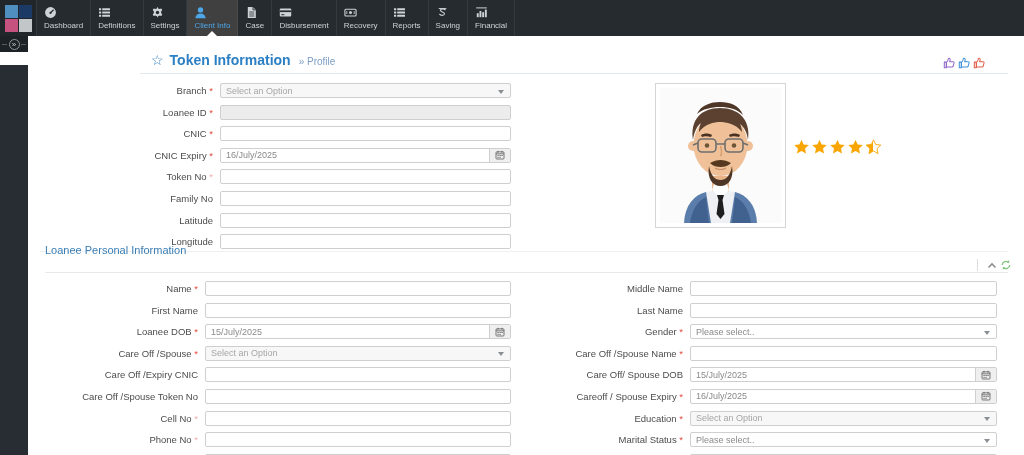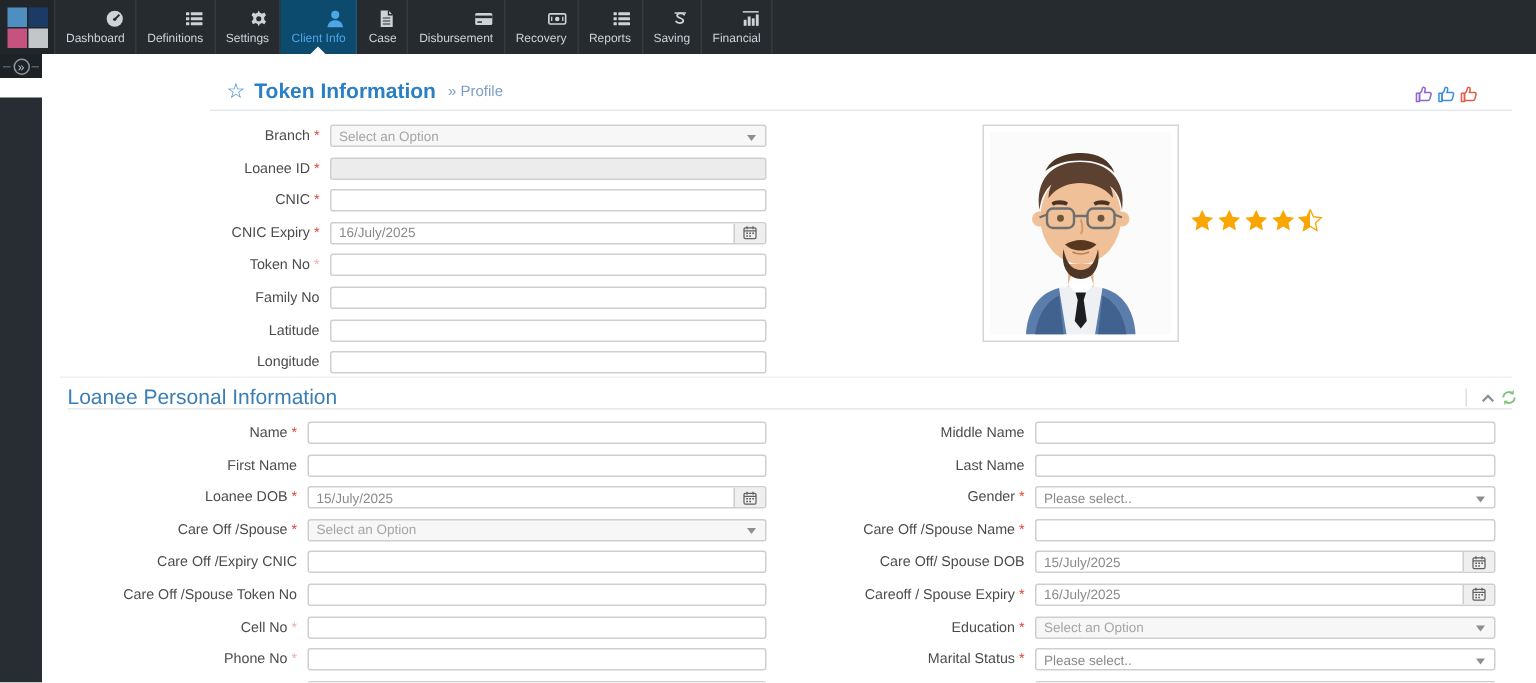--- a/index.html
+++ b/index.html
@@ -5,25 +5,25 @@
   *{box-sizing:border-box;margin:0;padding:0}
   html,body{width:1024px;height:455px;overflow:hidden;background:#fff;
     font-family:"Liberation Sans",sans-serif;position:relative}
 
   
   .topnav{position:absolute;left:0;top:0;width:1024px;height:36px;background:#252b2f;display:flex}
   .logo-box{width:37px;height:36px;background:#20262a;border-right:1px solid rgba(255,255,255,.09);
     display:flex;align-items:center;justify-content:center;flex:0 0 auto}
   .logo-grid{width:27px;height:27px;display:grid;grid-template-columns:13px 13px;grid-template-rows:13px 13px;gap:1px}
   .nav-items{display:flex;height:36px}
-  .nav-item{position:relative;display:flex;flex-direction:column;align-items:flex-end;justify-content:center;
+  .nav-item{position:relative;display:flex;flex-direction:column;align-items:flex-start;justify-content:center;
     padding:0 7px;min-width:34px;border-right:1px solid rgba(255,255,255,.07);color:#cdd3d7;cursor:pointer}
   .nav-icon,.nav-icon svg{width:13px;height:13px;display:block}
   .nav-label{font-size:8px;margin-top:2.5px;white-space:nowrap}
-  .nav-item.active{background:#0c4a6e;color:#4da6e8}
+  .nav-item.active{background:#404040;color:#4da6e8}
   .notch{position:absolute;bottom:0;left:50%;transform:translateX(-50%);width:0;height:0;
     border-left:5px solid transparent;border-right:5px solid transparent;border-bottom:5px solid #fff}
 
   
   .collapse-tab{position:absolute;left:0;top:36px;width:28px;height:16px;background:#1d2226;
     display:flex;align-items:center;justify-content:center}
   .collapse-tab::before{content:'';position:absolute;left:2px;top:8px;width:5px;height:1px;background:#565c61}
   .collapse-tab::after{content:'';position:absolute;right:2px;top:8px;width:5px;height:1px;background:#565c61}
   .collapse-btn{width:11px;height:11px;border:1px solid #8f959a;border-radius:50%;color:#c3c8cc;
     font-size:8px;line-height:9px;text-align:center;cursor:pointer}
@@ -67,21 +67,21 @@
 
   
   .avatar-box{position:absolute;left:655px;top:83px;width:131px;height:145px;border:1px solid #d5d5d5;
     background:#fff;padding:4px}
   .avatar-box svg{width:100%;height:100%;display:block}
   .rating{position:absolute;left:793px;top:139px;display:flex}
   .rating svg{width:17px;height:16px;margin-right:1px;display:block}
 
   
   .section-divider{position:absolute;left:40px;top:251px;width:968px;height:1px;background:#f0f0f0}
-  .section-title{position:absolute;left:45px;top:256px;font-size:14px;color:#3a7eb5}
+  .section-title{position:absolute;left:45px;top:244px;font-size:11px;color:#3a7eb5}
   .sec-sep{position:absolute;left:977px;top:259px;width:1px;height:12px;background:#ddd}
   .sec-btn{position:absolute;width:12px;height:12px;cursor:pointer}
   .sec-btn svg{width:12px;height:12px;display:block}
   .sec-collapse{left:986px;top:260px;color:#8b9094}
   .sec-refresh{left:1000px;top:259px;color:#82c57c}
   .section-underline{position:absolute;left:45px;top:272px;width:963px;height:1px;background:#e9e9e9}
 </style>
 </head>
 <body>
 

